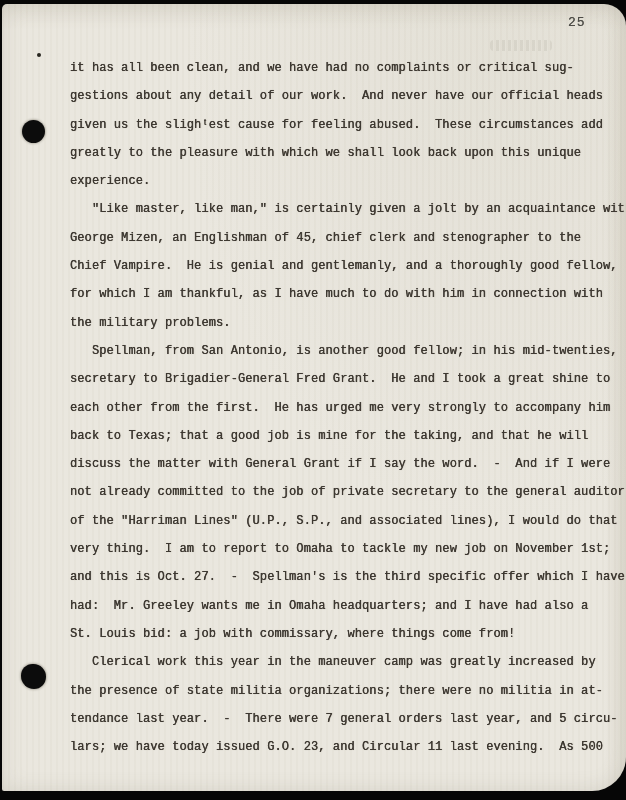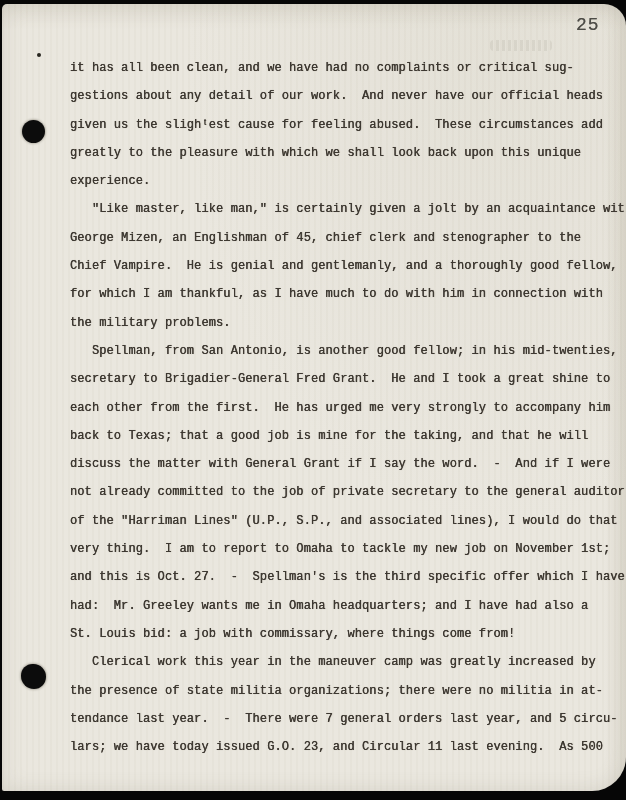--- a/index.html
+++ b/index.html
@@ -29,25 +29,24 @@
       linear-gradient(180deg, rgba(206,200,186,0.30) 0px, rgba(0,0,0,0) 26px),
       linear-gradient(270deg, rgba(200,193,177,0.28) 0px, rgba(0,0,0,0) 22px),
       radial-gradient(ellipse at 80% 8%, rgba(198,192,176,0.18), rgba(0,0,0,0) 45%);
     border-radius: 5px 22px 34px 2px;
     box-shadow: inset 0 0 20px rgba(118,110,92,0.18);
   }
   .page-number {
     position: absolute;
     left: 566px;
     top: 11px;
-    font-size: 18px;
+    font-size: 13px;
     letter-spacing: 1px;
     color: #4d4c47;
     text-shadow: 0 0 0.6px rgba(77,76,71,0.8);
-    margin-left: 8px;
   }
   .lines {
     position: absolute;
     left: 68px;
     top: 50px;
   }
   .typed-line {
     white-space: pre;
     height: 28.3px;
     line-height: 28.3px;

